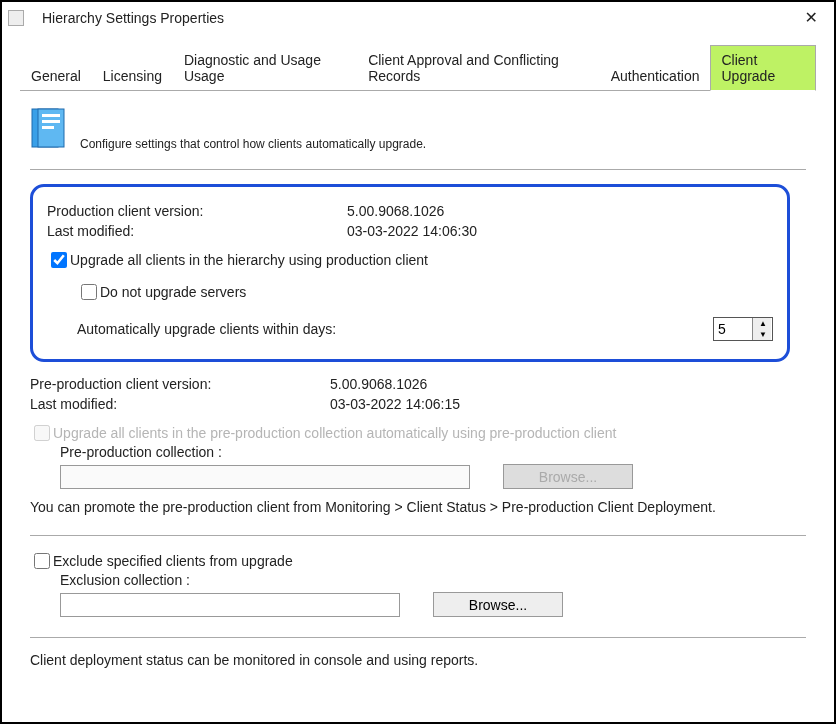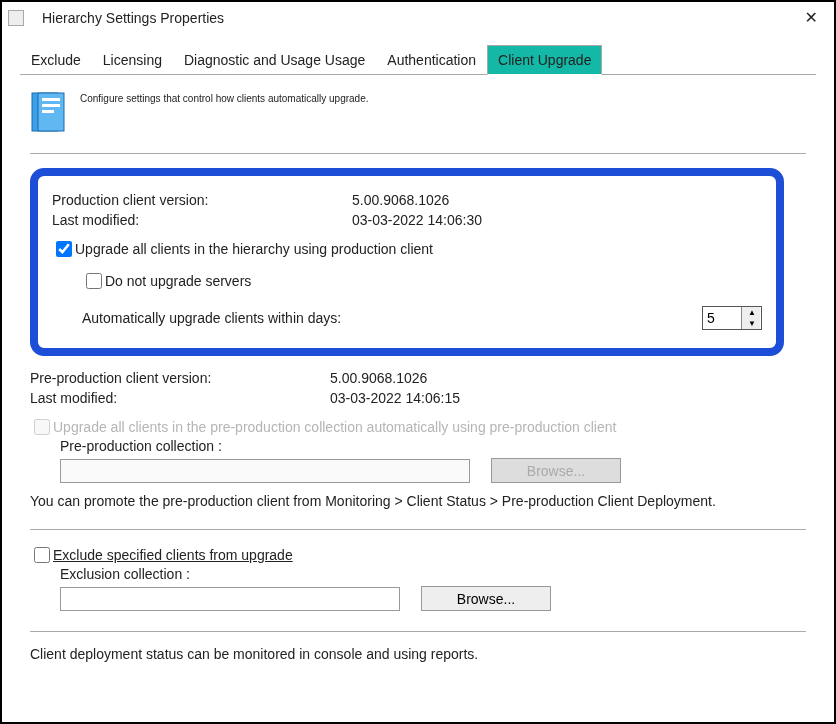--- a/index.html
+++ b/index.html
@@ -5,65 +5,66 @@
     * { box-sizing: border-box; font-family: "Segoe UI", Tahoma, sans-serif; }
     body { margin:0; background:#fff; width:836px; height:724px; border:2px solid #000; overflow:hidden; font-size:14px; color:#222; }
     .titlebar { display:flex; align-items:center; justify-content:space-between; padding:4px 8px 4px 6px; }
     .titlebar-left { display:flex; align-items:center; gap:18px; }
     .app-icon { width:16px; height:16px; border:1px solid #aaa; background:#eee; }
     .title-text { font-size:14px; }
     .close-x { font-size:16px; padding:2px 8px; font-weight:300; }
     .content { padding:6px 18px 0 18px; }
     .tabs { display:flex; align-items:flex-end; border-bottom:1px solid #aaa; margin-top:6px; }
     .tab { padding:6px 10px; font-size:14px; color:#222; cursor:pointer; border:1px solid transparent; margin-bottom:-1px;}
-    .tab.active { border:1px solid #aaa; border-bottom:1px solid #fff; background:#14b8a6; }
+    .tab.active { border:1px solid #aaa; border-bottom:1px solid #fff; background:#bef264; }
     .tab-body { padding:14px 10px 0 10px; }
     .header-row { display:flex; align-items:flex-start; gap:12px; margin-bottom:18px;}
     .header-icon { width:38px; height:46px; }
-    .desc { font-size:10px; padding-top:4px;}
+    .desc { font-size:12px; padding-top:4px;margin-top:28px;}
     .hr { border:none; border-top:1px solid #aaa; margin:4px 0 14px 0;}
-    .highlight { border:8px solid #1d4ed8; border-radius:14px; padding:12px 14px 18px 14px; margin:0 22px 0 0; }
+    .highlight { border:3px solid #1d4ed8; border-radius:14px; padding:12px 14px 18px 14px; margin:0 16px 0 0; }
     .row { display:flex; align-items:center; margin:4px 0; }
     .kv-label { width:300px; }
     .cb-row { display:flex; align-items:center; margin-top:10px;}
     .cb { width:16px; height:16px; }
     .indent { margin-left:30px; }
     .auto-row { display:flex; align-items:center; justify-content:space-between; margin-top:14px; margin-left:30px;}
     .spinner-wrap { display:flex; align-items:center; border:1px solid #555; height:24px; width:60px; }
     .spinner-input { border:none; width:38px; height:20px; padding:0 4px; font-size:14px; outline:none;}
     .spinner-btns { display:flex; flex-direction:column; height:22px; border-left:1px solid #888;}
     .spinner-btn { width:18px; height:11px; font-size:8px; line-height:8px; text-align:center; background:#eee; border:none; cursor:pointer;}
     .section { margin:14px 8px 0 0; }
     .disabled { color:#b5b5b5; }
     .text-input { height:24px; border:1px solid #999; width:340px; }
     .text-input.disabled-input { background:#fafafa; }
-    .browse-row { display:flex; align-items:center; gap:21px; margin-top:4px;}
+    .browse-row { display:flex; align-items:center; gap:33px; margin-top:4px;}
     .browse-btn { width:130px; height:25px; border:1px solid #999; background:#ddd; font-size:14px; cursor:pointer;}
     .browse-btn.disabled-btn { color:#aaa; cursor:default;}
     .help { margin-top:10px; font-size:14px; }
     .small-hr { border:none; border-top:1px solid #aaa; margin:20px 0 14px 0;}
     .label-above { margin-bottom:4px; margin-left:30px;}
     .preprod-input-wrap {margin-left:30px;}
   </style>
 </head>
 <body>
 
 <div class="titlebar">
   <div class="titlebar-left">
     <div class="app-icon"></div>
     <div class="title-text">Hierarchy Settings Properties</div>
   </div>
   <div class="close-x">✕</div>
 </div>
 
 <div class="content">
   <div class="tabs">
-    <div class="tab">Exclude</div>
+    <div class="tab">General</div>
     <div class="tab">Licensing</div>
     <div class="tab">Diagnostic and Usage Usage</div>
+    <div class="tab">Client Approval and Conflicting Records</div>
     <div class="tab">Authentication</div>
     <div class="tab active">Client Upgrade</div>
   </div>
 
   <div class="tab-body">
 
     <div class="header-row">
       <svg class="header-icon" viewBox="0 0 38 46">
         <rect x="2" y="4" width="26" height="38" fill="#3aa0e8" stroke="#1e6aad"></rect>
         <rect x="8" y="4" width="26" height="38" fill="#5fb8f2" stroke="#1e6aad"></rect>
@@ -123,21 +124,21 @@
       <div class="browse-row preprod-input-wrap">
         <input class="text-input disabled-input" disabled="" style="width: 410px;">
         <button class="browse-btn disabled-btn" disabled="">Browse...</button>
       </div>
       <div class="help">You can promote the pre-production client from Monitoring &gt; Client Status &gt; Pre-production Client Deployment.</div>
     </div>
 
     <hr class="small-hr">
 
     <div class="section">
-      <div class="cb-row" style="margin-top:0;text-decoration:underline;">
+      <div class="cb-row" style="margin-top:0;">
         <input type="checkbox" class="cb" style="">
         <span>Exclude specified clients from upgrade</span>
       </div>
       <div class="label-above">Exclusion collection :</div>
       <div class="browse-row preprod-input-wrap">
         <input class="text-input" style="width: 340px;">
         <button class="browse-btn" style="background:#eee;">Browse...</button>
       </div>
     </div>
 

